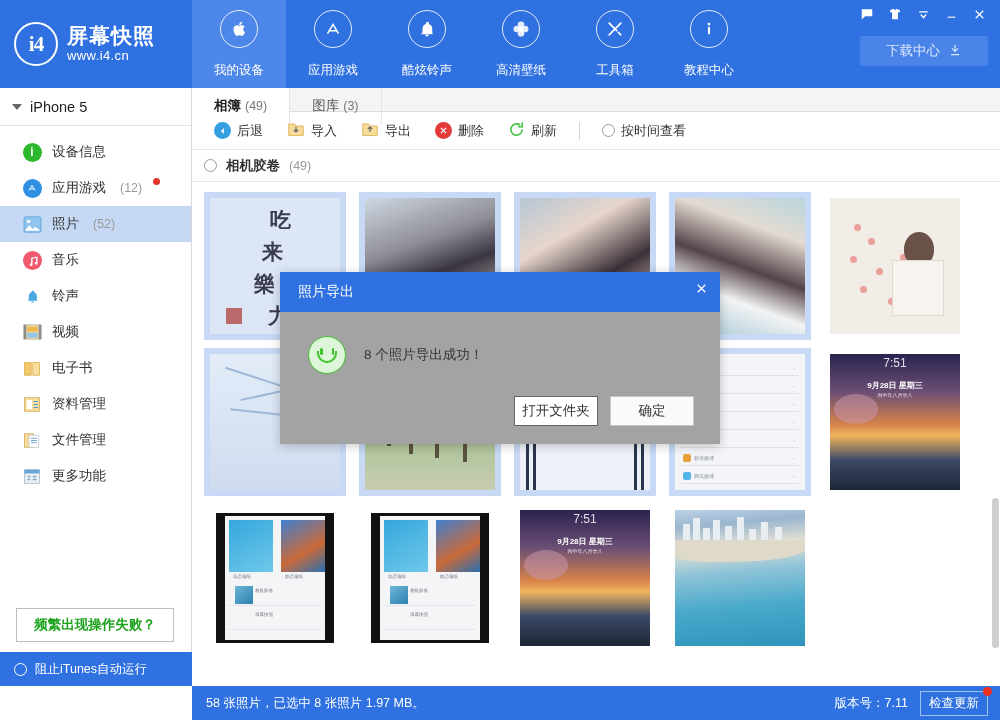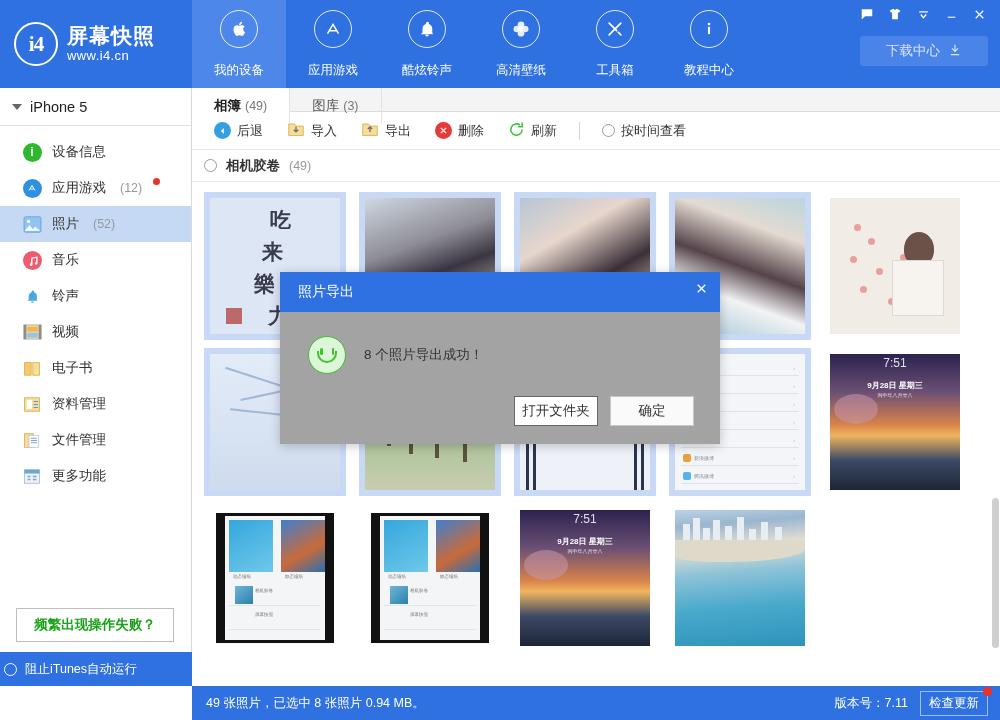--- a/index.html
+++ b/index.html
@@ -81,21 +81,21 @@
   .si { width: 20px; height: 20px; display: flex; align-items: center; justify-content: center; }
   .ring { width: 19px; height: 19px; border-radius: 50%; display: flex; align-items: center; justify-content: center; color: #fff; font-size: 12px; font-weight: bold; }
 
   .help-btn {
     position: absolute; left: 16px; bottom: 44px; width: 158px; height: 34px;
     border: 1px solid #bdbdbd; background: #fff; display: flex; align-items: center;
     justify-content: center; color: #1aa11a; font-weight: bold; font-size: 13.5px; cursor: pointer;
   }
   .itunes-bar {
     position: absolute; left: 0; bottom: 0; width: 192px; height: 34px;
-    background: #2f71e0; display: flex; align-items: center; gap: 8px; padding-left: 4px;
+    background: #2f71e0; display: flex; align-items: center; gap: 8px; padding-left: 14px;
     color: #fff; font-size: 12.5px; cursor: pointer;
   }
   .radio-o { width: 13px; height: 13px; border-radius: 50%; border: 1.5px solid #fff; }
   .radio-g { width: 13px; height: 13px; border-radius: 50%; border: 1.5px solid #9a9a9a; background: #fff; }
 
   
   .content { position: absolute; left: 192px; top: 88px; width: 808px; height: 598px; background: #fff; }
   .tabs { height: 24px; border-bottom: 1px solid #dcdcdc; display: flex; background: #f4f4f4; }
   .tab {
     padding: 0 22px; height: 36px; display: flex; align-items: center; gap: 4px;
@@ -679,21 +679,21 @@
         </div>
       </div>
     </div>
 
     <div class="scrollbar">
       <div class="scroll-thumb"></div>
     </div>
   </div>
 
   <div class="statusbar">
-    <span>49 张照片，已选中 8 张照片 0.94 MB。</span>
+    <span>58 张照片，已选中 8 张照片 1.97 MB。</span>
     <span class="sb-right">
       <span>版本号：7.11</span>
       <span class="upd-btn">
         <span>检查更新</span>
         <span class="upd-dot"></span>
       </span>
     </span>
   </div>
 
   <div class="modal">

